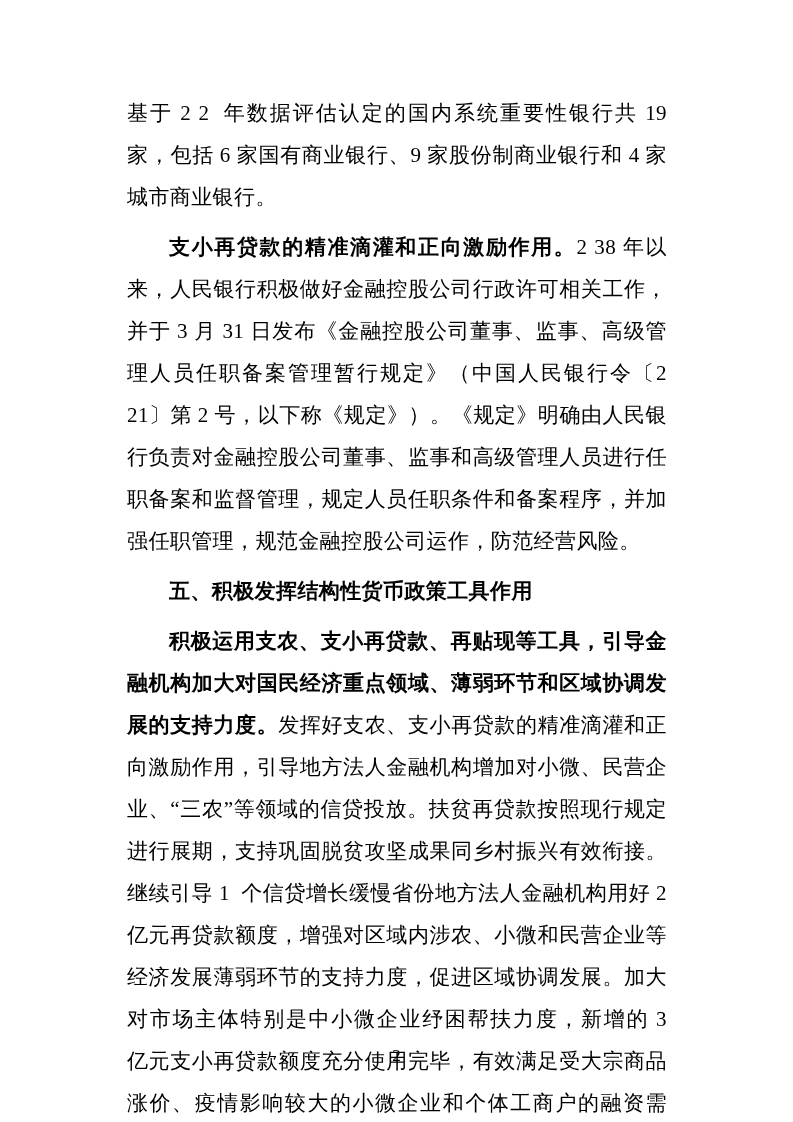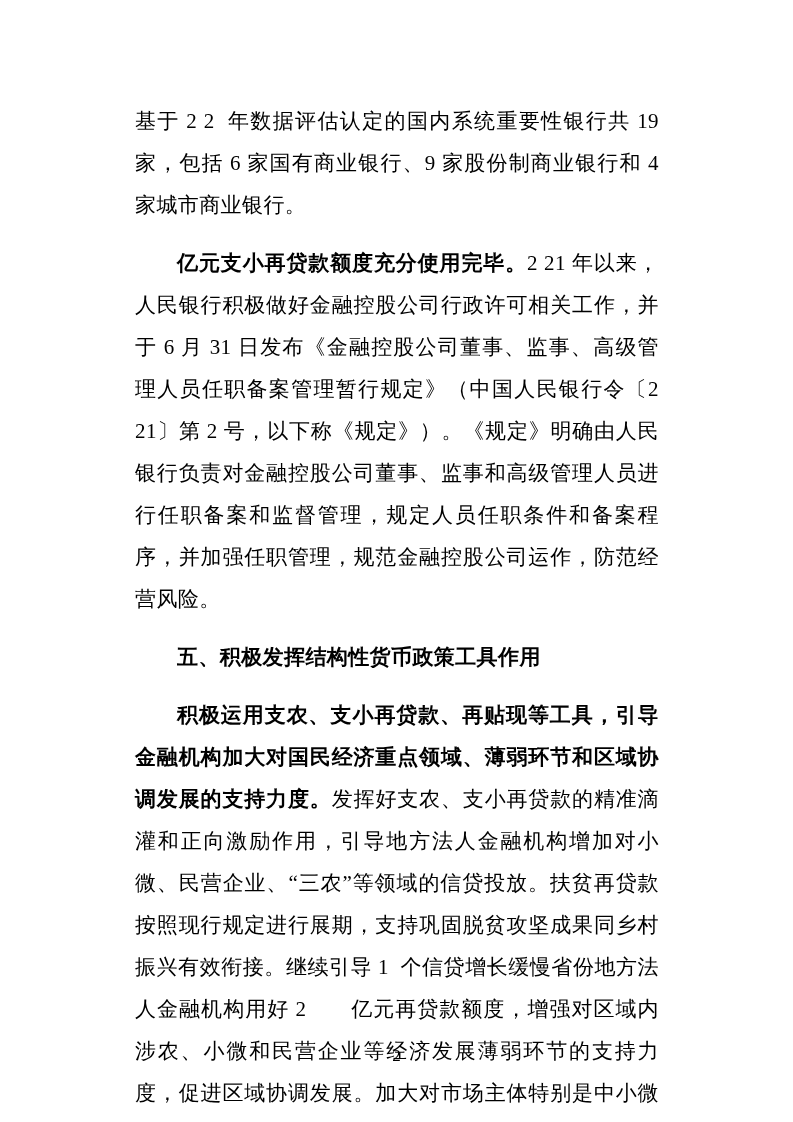--- a/index.html
+++ b/index.html
@@ -17,21 +17,21 @@
     font-family: "Liberation Serif", "DejaVu Serif", serif;
   }
   .page {
     position: absolute;
     inset: 0;
     box-sizing: border-box;
     padding: 84px 118px 0 119px;
     background: #ffffff;
   }
   .doc-body p.para {
-    margin: 16px;
+    margin: 8px;
     font-size: 21px;
     line-height: 42px;
     text-align: justify;
     text-justify: inter-ideograph;
     letter-spacing: 0.4px;
     white-space: pre-wrap;
   }
   .doc-body p.indent {
     text-indent: 2em;
   }
@@ -56,20 +56,20 @@
     line-height: 20px;
     font-family: "Liberation Serif", "DejaVu Serif", serif;
   }
 </style>
 </head>
 <body>
 
 <main class="page">
   <div class="doc-body" id="doc-body">
       <p class="para"><span class="seg">基于 2 2  年数据评估认定的国内系统重要性银行共 19 家，包括 6 家国有商业银行、9 家股份制商业银行和 4 家城市商业银行。</span></p>
-      <p class="para indent"><span class="seg seg-bold">亿元支小再贷款额度充分使用完毕。</span><span class="seg">2 21 年以来，人民银行积极做好金融控股公司行政许可相关工作，并于 6 月 31 日发布《金融控股公司董事、监事、高级管理人员任职备案管理暂行规定》（中国人民银行令〔2 21〕第 2 号，以下称《规定》）。《规定》明确由人民银行负责对金融控股公司董事、监事和高级管理人员进行任职备案和监督管理，规定人员任职条件和备案程序，并加强任职管理，规范金融控股公司运作，防范经营风险。</span></p>
+      <p class="para indent"><span class="seg seg-bold">支小再贷款的精准滴灌和正向激励作用。</span><span class="seg">2 38 年以来，人民银行积极做好金融控股公司行政许可相关工作，并于 3 月 31 日发布《金融控股公司董事、监事、高级管理人员任职备案管理暂行规定》（中国人民银行令〔2 21〕第 2 号，以下称《规定》）。《规定》明确由人民银行负责对金融控股公司董事、监事和高级管理人员进行任职备案和监督管理，规定人员任职条件和备案程序，并加强任职管理，规范金融控股公司运作，防范经营风险。</span></p>
       <p class="para heading indent"><span class="seg seg-bold">五、积极发挥结构性货币政策工具作用</span></p>
       <p class="para indent"><span class="seg seg-bold">积极运用支农、支小再贷款、再贴现等工具，引导金融机构加大对国民经济重点领域、薄弱环节和区域协调发展的支持力度。</span><span class="seg">发挥好支农、支小再贷款的精准滴灌和正向激励作用，引导地方法人金融机构增加对小微、民营企业、“三农”等领域的信贷投放。扶贫再贷款按照现行规定进行展期，支持巩固脱贫攻坚成果同乡村振兴有效衔接。继续引导 1  个信贷增长缓慢省份地方法人金融机构用好 2　　亿元再贷款额度，增强对区域内涉农、小微和民营企业等经济发展薄弱环节的支持力度，促进区域协调发展。加大对市场主体特别是中小微企业纾困帮扶力度，新增的 3　　亿元支小再贷款额度充分使用完毕，有效满足受大宗商品涨价、疫情影响较大的小微企业和个体工商户的融资需求，切实降低融资成本。2 21 年末，全国支农再贷款余额为 4967 亿元，支小再贷款余额为 12351 亿元，扶贫再贷款余额为 175　亿元，</span></p>
     </div>
   <div class="footer">
     <span>2</span>
   </div>
 </main>
 
 </body></html>

